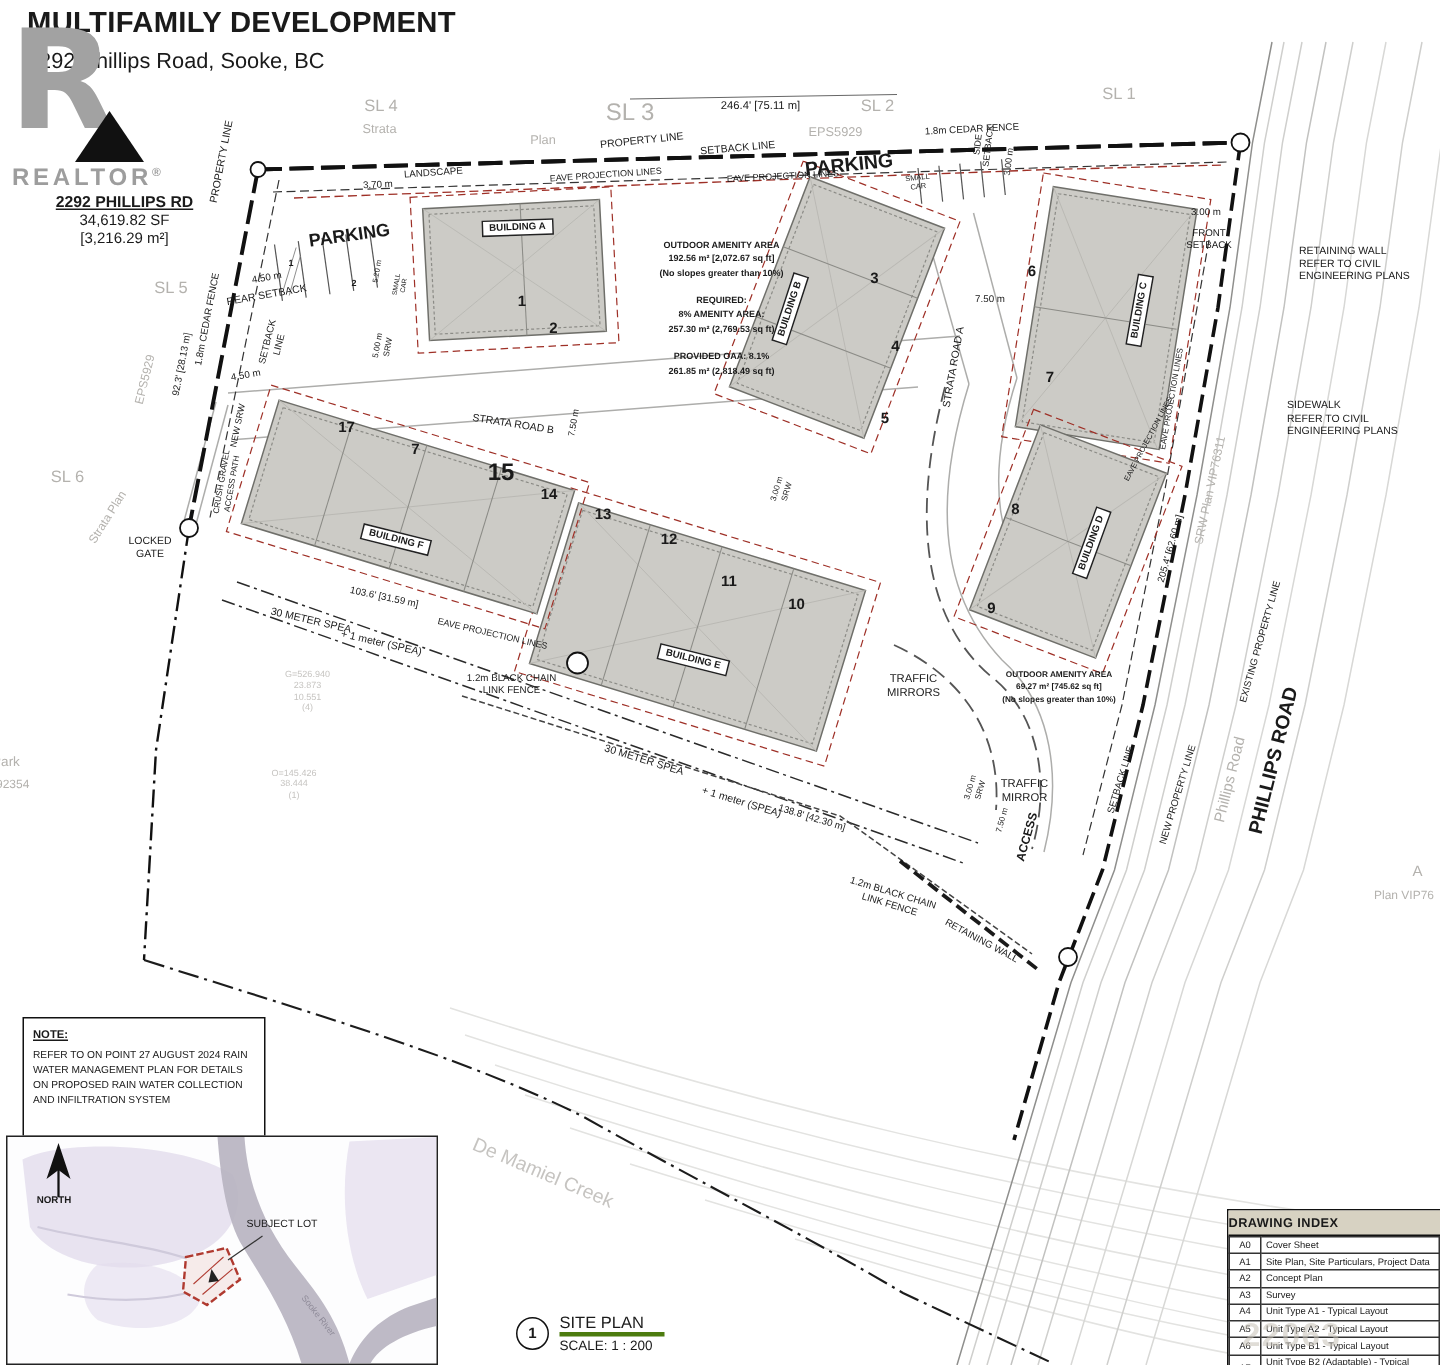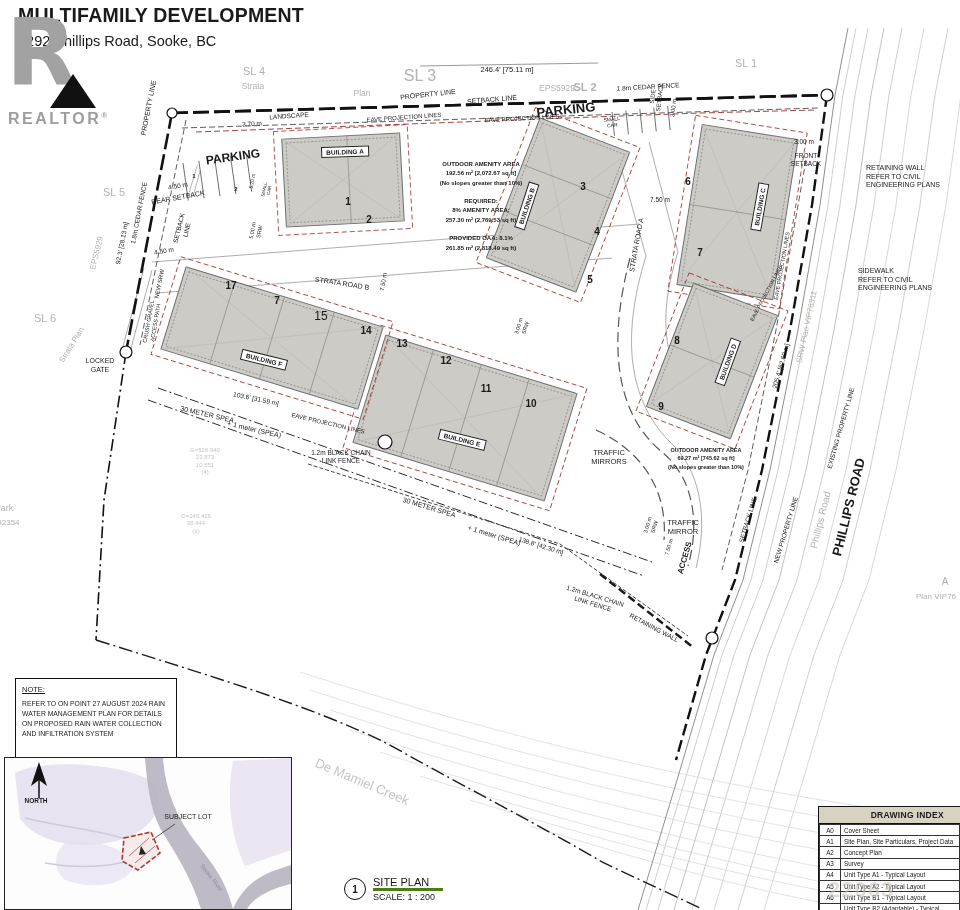--- a/index.html
+++ b/index.html
@@ -24,32 +24,32 @@
   .parcel .v{font-size:10px;margin-top:1px;}
   .ded{text-align:center;}
   .ded .t{font-size:12px;font-weight:bold;text-decoration:underline;letter-spacing:.2px;}
   .ded .v{font-size:10.5px;margin-top:2px;}
   .park-ded{left:2px;top:398px;width:124px;}
   .road-ded{left:770px;top:580px;width:138px;}
   .amen{white-space:pre-line;text-align:center;font-weight:bold;}
   .amen1{left:422px;top:160px;width:118px;font-size:6px;line-height:1.55;}
   .amen2{left:648px;top:446px;width:116px;font-size:5.5px;line-height:1.5;}
   .note{left:15px;top:678px;width:148px;height:66px;border:1.5px solid #111;padding:6px 6px;background:#fff;}
-  .note .h{font-size:7.5px;font-weight:normal;text-decoration:underline;margin-bottom:5px;}
+  .note .h{font-size:7.5px;font-weight:bold;text-decoration:underline;margin-bottom:5px;}
   .note .b{font-size:6.8px;line-height:1.45;white-space:pre-line;}
   .sp-title{left:344px;top:876px;display:flex;align-items:center;}
   .sp-num{width:20px;height:20px;border:1.3px solid #111;border-radius:50%;font-size:10px;font-weight:bold;
           display:flex;align-items:center;justify-content:center;}
   .sp-text{margin-left:7px;}
   .sp-text .l1{font-size:11px;font-weight:normal;border-bottom:3px solid #4d7c0f;padding-right:14px;}
   .sp-text .l2{font-size:9px;margin-top:1px;}
   .inset{left:4px;top:757px;width:286px;height:151px;border:1.5px solid #222;background:#fdfdfe;overflow:hidden;}
   .index{left:818px;top:806px;width:141px;border:1.5px solid #111;background:#fff;}
   .index .hdr{background:#d7d2c2;border-bottom:1.2px solid #111;font-size:8.5px;font-weight:bold;
-              text-align:right;padding:3px 16px;letter-spacing:.3px;}
+              text-align:left;padding:3px 0;letter-spacing:.3px;}
   .index table{border-collapse:collapse;width:100%;}
   .index td{border:0.8px solid #333;font-size:6.3px;padding:1.5px 3px;line-height:1.15;}
   .index td:first-child{width:14px;text-align:center;}
   .wm{left:828px;top:877px;font-size:22px;font-weight:bold;color:#c7c2b8;opacity:.55;z-index:4;letter-spacing:1px;}
 </style>
 </head>
 <body>
 
 <div class="page">
 
@@ -209,20 +209,25 @@
 
   <div class="blk title">MULTIFAMILY DEVELOPMENT</div>
   <div class="blk subtitle">2292 Phillips Road, Sooke, BC</div>
 
   <div class="blk logo">
     <div class="logo-r">R</div>
     <div class="logo-tri"></div>
     <div class="logo-name"><span>REALTOR</span><span class="reg">®</span></div>
   </div>
 
+  <div class="blk parcel">
+    <div class="nm">2292 PHILLIPS RD</div>
+    <div class="v">34,619.82 SF</div>
+    <div class="v">[3,216.29 m²]</div>
+  </div>
 
 
 
   <div class="blk amen amen1">OUTDOOR AMENITY AREA
 192.56 m² [2,072.67 sq ft]
 (No slopes greater than 10%)
 
 REQUIRED:
 8% AMENITY AREA:
 257.30 m² (2,769.53 sq ft)
@@ -313,21 +318,21 @@
   </div>
 
   <div class="blk wm">22063</div>
 
   <div id="ann-layer">
       <span class="ann" style="left: 254px; top: 72px; font-size: 11px; color: rgb(180, 178, 174); transform: translate(-50%, -50%) rotate(0deg);">SL 4</span>
       <span class="ann" style="left: 253px; top: 86px; font-size: 8.5px; color: rgb(180, 178, 174); transform: translate(-50%, -50%) rotate(0deg);">Strata</span>
       <span class="ann" style="left: 420px; top: 76px; font-size: 16px; color: rgb(180, 178, 174); transform: translate(-50%, -50%) rotate(0deg);">SL 3</span>
       <span class="ann" style="left: 362px; top: 93px; font-size: 8.5px; color: rgb(180, 178, 174); transform: translate(-50%, -50%) rotate(0deg);">Plan</span>
       <span class="ann" style="left: 507px; top: 70px; font-size: 7.5px; color: rgb(26, 26, 26); transform: translate(-50%, -50%) rotate(0deg);">246.4' [75.11 m]</span>
-      <span class="ann" style="left: 585px; top: 88px; font-size: 11px; color: rgb(180, 178, 174); transform: translate(-50%, -50%) rotate(0deg); font-weight: bold;">SL 2</span>
+      <span class="ann" style="left: 585px; top: 72px; font-size: 11px; color: rgb(180, 178, 174); transform: translate(-50%, -50%) rotate(0deg);">SL 2</span>
       <span class="ann" style="left: 557px; top: 88px; font-size: 8.5px; color: rgb(180, 178, 174); transform: translate(-50%, -50%) rotate(0deg);">EPS5929</span>
       <span class="ann" style="left: 746px; top: 64px; font-size: 11px; color: rgb(180, 178, 174); transform: translate(-50%, -50%) rotate(0deg);">SL 1</span>
       <span class="ann" style="left: 648px; top: 87px; font-size: 6.5px; color: rgb(26, 26, 26); transform: translate(-50%, -50%) rotate(-3deg);">1.8m CEDAR FENCE</span>
       <span class="ann" style="left: 428px; top: 95px; font-size: 7px; color: rgb(26, 26, 26); transform: translate(-50%, -50%) rotate(-6deg);">PROPERTY LINE</span>
       <span class="ann" style="left: 492px; top: 100px; font-size: 7px; color: rgb(26, 26, 26); transform: translate(-50%, -50%) rotate(-5deg);">SETBACK LINE</span>
       <span class="ann" style="left: 566px; top: 110px; font-size: 13px; color: rgb(26, 26, 26); font-weight: 700; transform: translate(-50%, -50%) rotate(-6deg);">PARKING</span>
       <span class="ann" style="left: 404px; top: 118px; font-size: 6px; color: rgb(26, 26, 26); transform: translate(-50%, -50%) rotate(-4deg);">EAVE PROJECTION LINES</span>
       <span class="ann" style="left: 522px; top: 119px; font-size: 6px; color: rgb(26, 26, 26); transform: translate(-50%, -50%) rotate(-3deg);">EAVE PROJECTION LINES</span>
       <span class="ann" style="left: 612px; top: 122px; font-size: 5px; color: rgb(26, 26, 26); transform: translate(-50%, -50%) rotate(-6deg);">SMALL
 CAR</span>
@@ -430,20 +435,20 @@
       <span class="ann" style="left: 590px; top: 280px; font-size: 10px; color: rgb(26, 26, 26); font-weight: 700; transform: translate(-50%, -50%) rotate(0deg);">5</span>
       <span class="ann" style="left: 688px; top: 182px; font-size: 10px; color: rgb(26, 26, 26); font-weight: 700; transform: translate(-50%, -50%) rotate(0deg);">6</span>
       <span class="ann" style="left: 700px; top: 253px; font-size: 10px; color: rgb(26, 26, 26); font-weight: 700; transform: translate(-50%, -50%) rotate(0deg);">7</span>
       <span class="ann" style="left: 677px; top: 341px; font-size: 10px; color: rgb(26, 26, 26); font-weight: 700; transform: translate(-50%, -50%) rotate(0deg);">8</span>
       <span class="ann" style="left: 661px; top: 407px; font-size: 10px; color: rgb(26, 26, 26); font-weight: 700; transform: translate(-50%, -50%) rotate(0deg);">9</span>
       <span class="ann" style="left: 531px; top: 404px; font-size: 10px; color: rgb(26, 26, 26); font-weight: 700; transform: translate(-50%, -50%) rotate(0deg);">10</span>
       <span class="ann" style="left: 486px; top: 389px; font-size: 10px; color: rgb(26, 26, 26); font-weight: 700; transform: translate(-50%, -50%) rotate(0deg);">11</span>
       <span class="ann" style="left: 446px; top: 361px; font-size: 10px; color: rgb(26, 26, 26); font-weight: 700; transform: translate(-50%, -50%) rotate(0deg);">12</span>
       <span class="ann" style="left: 402px; top: 344px; font-size: 10px; color: rgb(26, 26, 26); font-weight: 700; transform: translate(-50%, -50%) rotate(0deg);">13</span>
       <span class="ann" style="left: 366px; top: 331px; font-size: 10px; color: rgb(26, 26, 26); font-weight: 700; transform: translate(-50%, -50%) rotate(0deg);">14</span>
-      <span class="ann" style="left: 321px; top: 316px; font-size: 12px; color: rgb(26, 26, 26); font-weight: 400; transform: translate(-50%, -50%) rotate(0deg);">15</span>
+      <span class="ann" style="left: 334px; top: 316px; font-size: 16px; color: rgb(26, 26, 26); font-weight: 700; transform: translate(-50%, -50%) rotate(0deg);">15</span>
       <span class="ann" style="left: 277px; top: 301px; font-size: 10px; color: rgb(26, 26, 26); font-weight: 700; transform: translate(-50%, -50%) rotate(0deg);">7</span>
       <span class="ann" style="left: 231px; top: 286px; font-size: 10px; color: rgb(26, 26, 26); font-weight: 700; transform: translate(-50%, -50%) rotate(0deg);">17</span>
       <span class="ann" style="left: 36px; top: 801px; font-size: 6.5px; color: rgb(26, 26, 26); font-weight: 700; transform: translate(-50%, -50%) rotate(0deg);">NORTH</span>
       <span class="ann" style="left: 188px; top: 817px; font-size: 7px; color: rgb(26, 26, 26); transform: translate(-50%, -50%) rotate(0deg);">SUBJECT LOT</span>
       <span class="ann" style="left: 211px; top: 878px; font-size: 6px; color: rgb(143, 139, 153); transform: translate(-50%, -50%) rotate(52deg);">Sooke River</span>
     </div>
 </div>
 
 </body></html>

